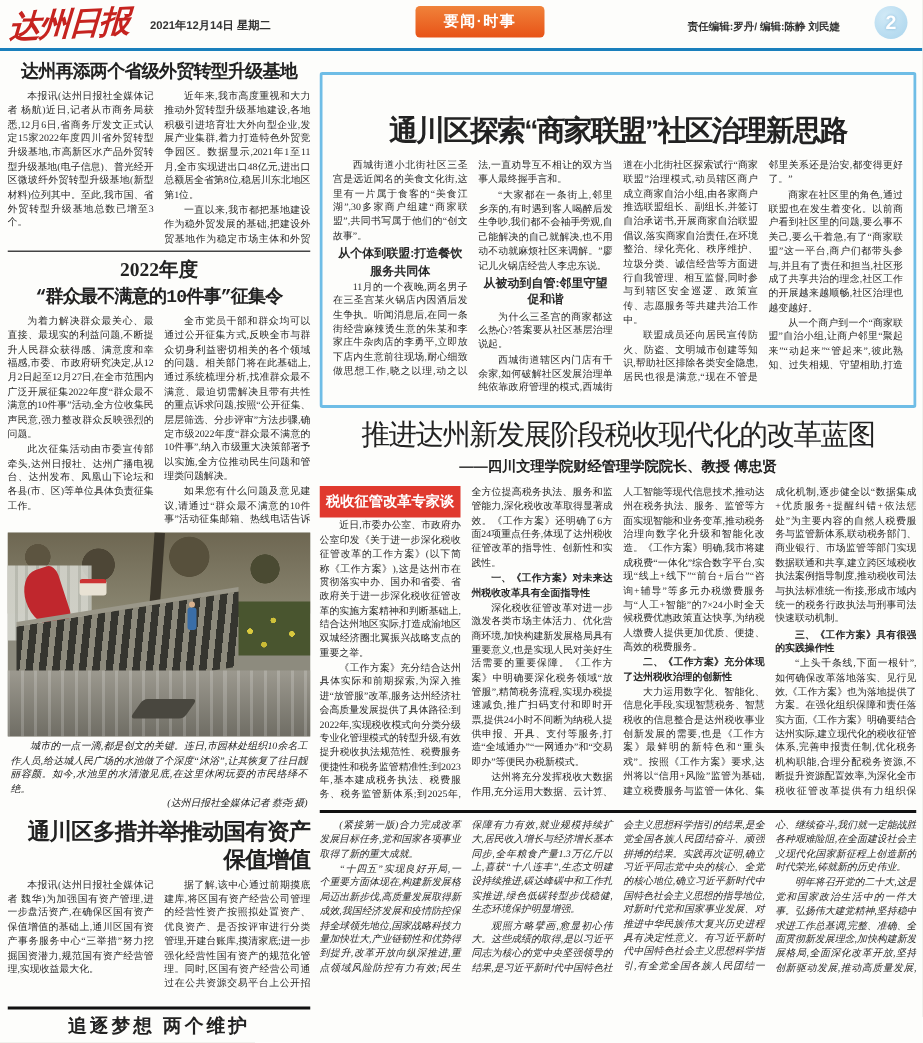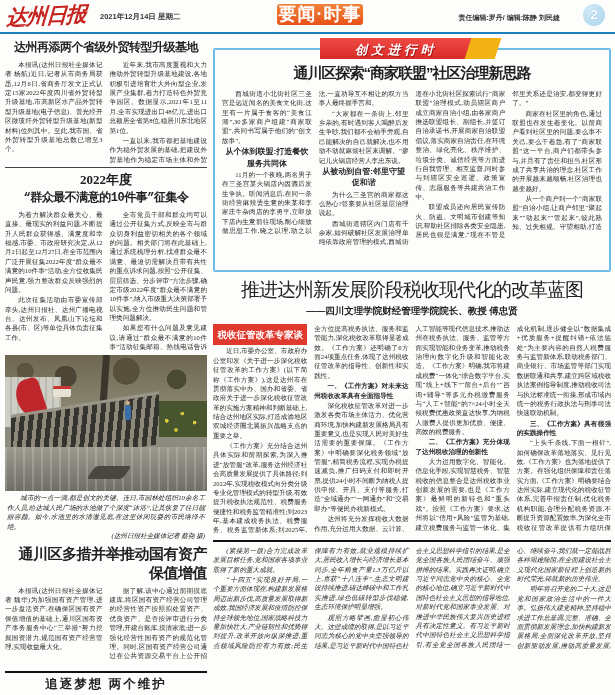--- a/index.html
+++ b/index.html
@@ -6,21 +6,21 @@
   .page{position:relative;width:615px;height:695px;margin:0 auto;background:#fdfdfb;overflow:hidden;
         font-family:"Liberation Serif",serif;color:#222;}
   
   .masthead{position:absolute;left:0;top:0;width:615px;height:33px;}
   .logo{position:absolute;left:6px;top:2px;font-family:"DejaVu Serif",serif;font-weight:bold;
         font-style:italic;font-size:21px;color:#c6231f;transform:rotate(-3deg) skewX(-6deg);letter-spacing:-1px;}
   .date{position:absolute;left:100px;top:12px;font-family:"Liberation Sans",sans-serif;
         font-size:7.5px;font-weight:bold;color:#333;}
   .section-badge{position:absolute;left:277px;top:4px;width:86px;height:21px;line-height:21px;text-align:center;
         background:linear-gradient(180deg,#f0823a,#e85317);color:#fff;font-family:"Liberation Sans",sans-serif;
-        font-weight:bold;font-size:18px;border-radius:3px;letter-spacing:1px;}
+        font-weight:bold;font-size:10px;border-radius:3px;letter-spacing:1px;}
   .editors{position:absolute;right:55px;top:13px;font-family:"Liberation Sans",sans-serif;
         font-size:7px;font-weight:bold;color:#333;}
   .page-circle{position:absolute;right:10px;top:4px;width:22px;height:22px;border-radius:50%;
         background:radial-gradient(circle at 35% 30%,#d2eaf7,#a9d4ec);color:#fff;font-family:"Liberation Sans",sans-serif;
         font-weight:bold;font-size:13px;text-align:center;line-height:22px;text-shadow:0 0 2px #7fb6d8;}
   .rule-blue{position:absolute;left:0;top:32px;width:615px;height:2px;background:#1a7fbc;}
   
   .content{position:absolute;left:0;top:38px;width:615px;height:657px;}
   .col-left{position:absolute;left:5px;top:0;width:202px;height:657px;overflow:hidden;}
   .col-main{position:absolute;left:213px;top:0;width:398px;height:657px;overflow:hidden;}
@@ -84,22 +84,22 @@
   .cap-text{margin:0;text-indent:2em;}
   .cap-credit{margin:0;text-align:right;}
   
   .feature-wrap{position:relative;padding-top:10px;}
   .banner{position:absolute;left:107px;top:0;width:152px;height:21px;background:linear-gradient(180deg,#ef4a45,#d92b28);
         z-index:2;text-align:center;line-height:21px;}
   .banner-text{color:#fff;font-family:"Liberation Sans",sans-serif;font-weight:bold;font-style:italic;
         font-size:12.5px;letter-spacing:4px;text-shadow:1px 1px 0 #a81515;}
   .banner-flag{position:absolute;right:-26px;top:0;width:30px;height:21px;background:#f2b213;transform:skewX(-18deg);}
   .feature-box{border:2px solid #6fbde6;border-radius:2px;padding:14px 7px 5px;height:201px;overflow:hidden;}
-  .feature-title{font-family:"Liberation Sans",sans-serif;font-weight:bold;font-size:15px;text-align:center;
-        margin:0 0 6px;letter-spacing:-1px;}
+  .feature-title{font-family:"Liberation Sans",sans-serif;font-weight:bold;font-size:19px;text-align:center;
+        margin:10px 0 6px;letter-spacing:-1px;}
   .h-feature{height:158px;}
   
   .tax{margin-top:5px;}
   .tax-title{font-family:"Liberation Sans",sans-serif;font-weight:normal;font-size:19px;text-align:center;
         margin:2px 0 2px;letter-spacing:-1px;}
   .tax-subtitle{font-family:"Liberation Sans",sans-serif;font-weight:bold;font-size:9.5px;text-align:center;margin:0 0 6px;}
   .h-tax{height:212px;}
   .mid{margin:4px 0;}
   .h-cont{height:112px;}
 </style>
@@ -176,24 +176,20 @@
             <p class="it-p">(紧接第一版)探索宇宙,增进人类福祉的新时代,有更多创造,有更大作为。</p>
             <p class="it-p">“未来,我国探月工程四期将建成国际科研站基本型……”一批批航天专家逐梦奋斗,接棒向前,张婧、张玉花等一批航天女专家巾帼不让须眉,掀起“嫦娥”研制热潮——一代代中国航天人用实际行动践行了爱国精神。</p>
           </div>
       </article>
 
     </section>
 
     <section class="col-main">
 
       <div class="feature-wrap">
-        <div class="banner">
-          <span class="banner-text">创文进行时</span>
-          <span class="banner-flag"></span>
-        </div>
         <div class="feature-box">
           <h1 class="feature-title">通川区探索“商家联盟”社区治理新思路</h1>
           <div class="body four-col h-feature">
               <p class="it-p">西城街道小北街社区三圣宫是远近闻名的美食文化街,这里有一片属于食客的“美食江湖”,30多家商户组建“商家联盟”,共同书写属于他们的“创文故事”。</p>
               <p class="it-subhead">从个体到联盟:打造餐饮服务共同体</p>
               <p class="it-p">11月的一个夜晚,两名男子在三圣宫某火锅店内因酒后发生争执。听闻消息后,在同一条街经营麻辣烫生意的朱某和李家庄牛杂肉店的李勇平,立即放下店内生意前往现场,耐心细致做思想工作,晓之以理,动之以法,一直劝导互不相让的双方当事人最终握手言和。</p>
               <p class="it-p">“大家都在一条街上,邻里乡亲的,有时遇到客人喝醉后发生争吵,我们都不会袖手旁观,自己能解决的自己就解决,也不用动不动就麻烦社区来调解。”廖记儿火锅店经营人李忠东说。</p>
               <p class="it-subhead">从被动到自管:邻里守望促和谐</p>
               <p class="it-p">为什么三圣宫的商家都这么热心?答案要从社区基层治理说起。</p>
               <p class="it-p">西城街道辖区内门店有千余家,如何破解社区发展治理单纯依靠政府管理的模式,西城街道在小北街社区探索试行“商家联盟”治理模式,动员辖区商户成立商家自治小组,由各家商户推选联盟组长、副组长,并签订自治承诺书,开展商家自治联盟倡议,落实商家自治责任,在环境整治、绿化亮化、秩序维护、垃圾分类、诚信经营等方面进行自我管理、相互监督,同时参与到辖区安全巡逻、政策宣传、志愿服务等共建共治工作中。</p>

